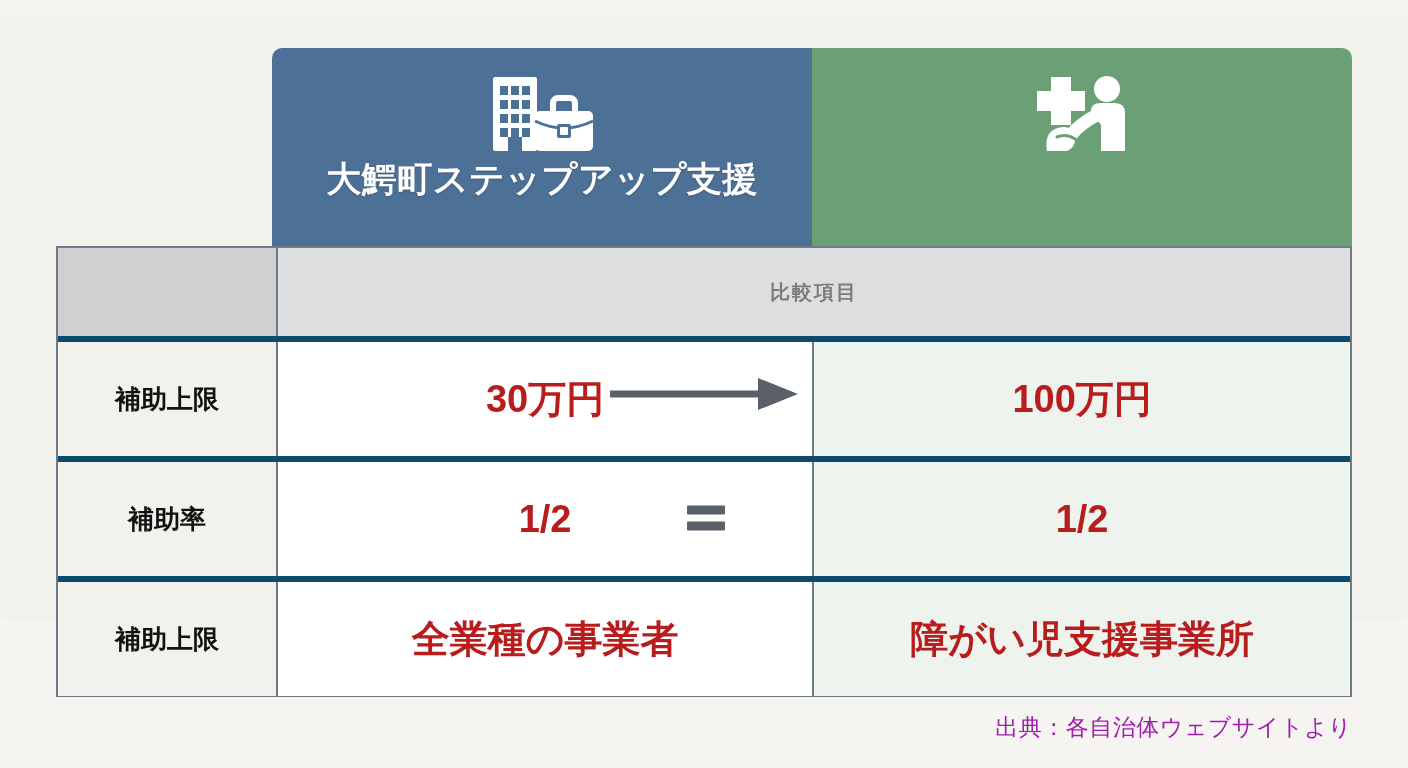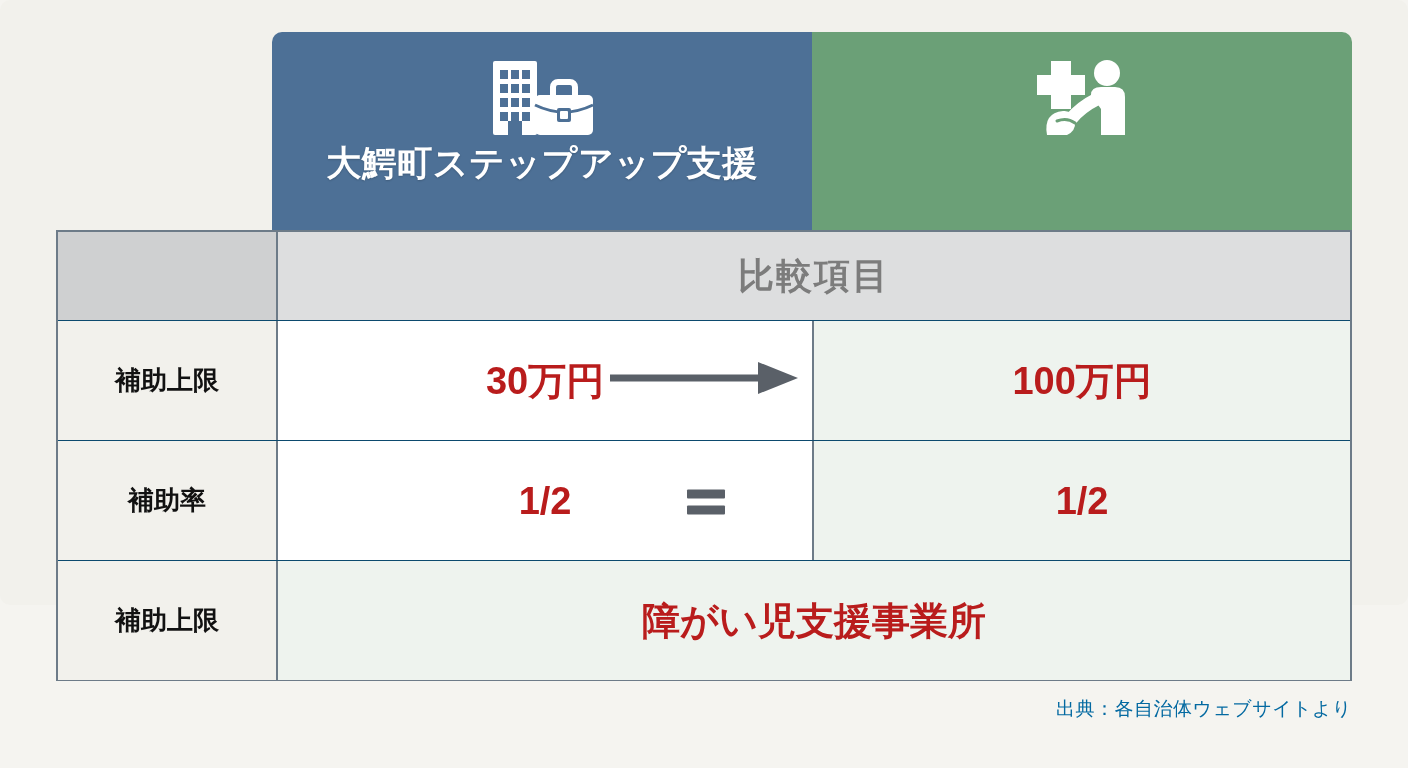--- a/index.html
+++ b/index.html
@@ -11,21 +11,21 @@
     height: 768px;
     background: #f5f4f0;
     font-family: "Liberation Sans", "DejaVu Sans", sans-serif;
     overflow: hidden;
     position: relative;
   }
 
   #infographic {
     position: absolute;
     left: 0;
-    top: 0;
+    top: 16px;
     width: 1408px;
     height: 605px;
     background: #f2f1ec;
     border-radius: 10px;
   }
 
   
   .header-row {
     position: absolute;
     left: 272px;
@@ -82,21 +82,21 @@
     box-sizing: border-box;
     background: #ffffff;
   }
 
   .t-row {
     display: flex;
     width: 100%;
     box-sizing: border-box;
   }
   .t-row.subhead { height: 88px; }
-  .t-row.data    { height: 120px; border-top: 1px solid #0c4a6e; }
+  .t-row.data    { height: 120px; border-top: 6px solid #0c4a6e; }
 
   .cell-label {
     width: 220px;
     flex: 0 0 220px;
     box-sizing: border-box;
     border-right: 2px solid #6d7b88;
     display: flex;
     align-items: center;
     justify-content: center;
     font-size: 26px;
@@ -105,21 +105,21 @@
     background: #f2f1ec;
   }
   .subhead .cell-label { background: #cfd0d1; }
 
   .cell-span {
     flex: 1 1 auto;
     display: flex;
     align-items: center;
     justify-content: center;
     background: #dddedf;
-    font-size: 36px;
+    font-size: 20px;
     font-weight: bold;
     color: #7c7c7c;
     letter-spacing: 2px;
   }
 
   .cell-value {
     flex: 1 1 50%;
     box-sizing: border-box;
     display: flex;
     align-items: center;
@@ -160,22 +160,22 @@
     background: #5a6068;
     border-radius: 1px;
     margin: 7px 0;
   }
 
   
   .source-note {
     position: absolute;
     right: 56px;
     top: 696px;
-    font-size: 19px;
-    color: #0369a1;
+    font-size: 23px;
+    color: #a21caf;
     letter-spacing: 0.5px;
     white-space: nowrap;
   }
 </style>
 </head>
 <body>
 
 <div id="infographic">
 
   <div class="header-row">
@@ -251,20 +251,23 @@
       <div class="cell-value left">
         <span class="txt">1/2</span>
       </div>
       <div class="cell-value right">
         <span class="txt">1/2</span>
       </div>
     </div>
 
     <div class="t-row data">
       <div class="cell-label">補助上限</div>
+      <div class="cell-value left">
+        <span class="txt">全業種の事業者</span>
+      </div>
       <div class="cell-value right">
         <span class="txt">障がい児支援事業所</span>
       </div>
     </div>
 
     <div class="connector">
       <div class="arrow-wrap">
         <svg width="196" height="44" viewBox="0 0 196 44">
           <line x1="2" y1="22" x2="156" y2="22" stroke="#5a6068" stroke-width="7"></line>
           <path d="M150 6 L190 22 L150 38 Z" fill="#5a6068"></path>

